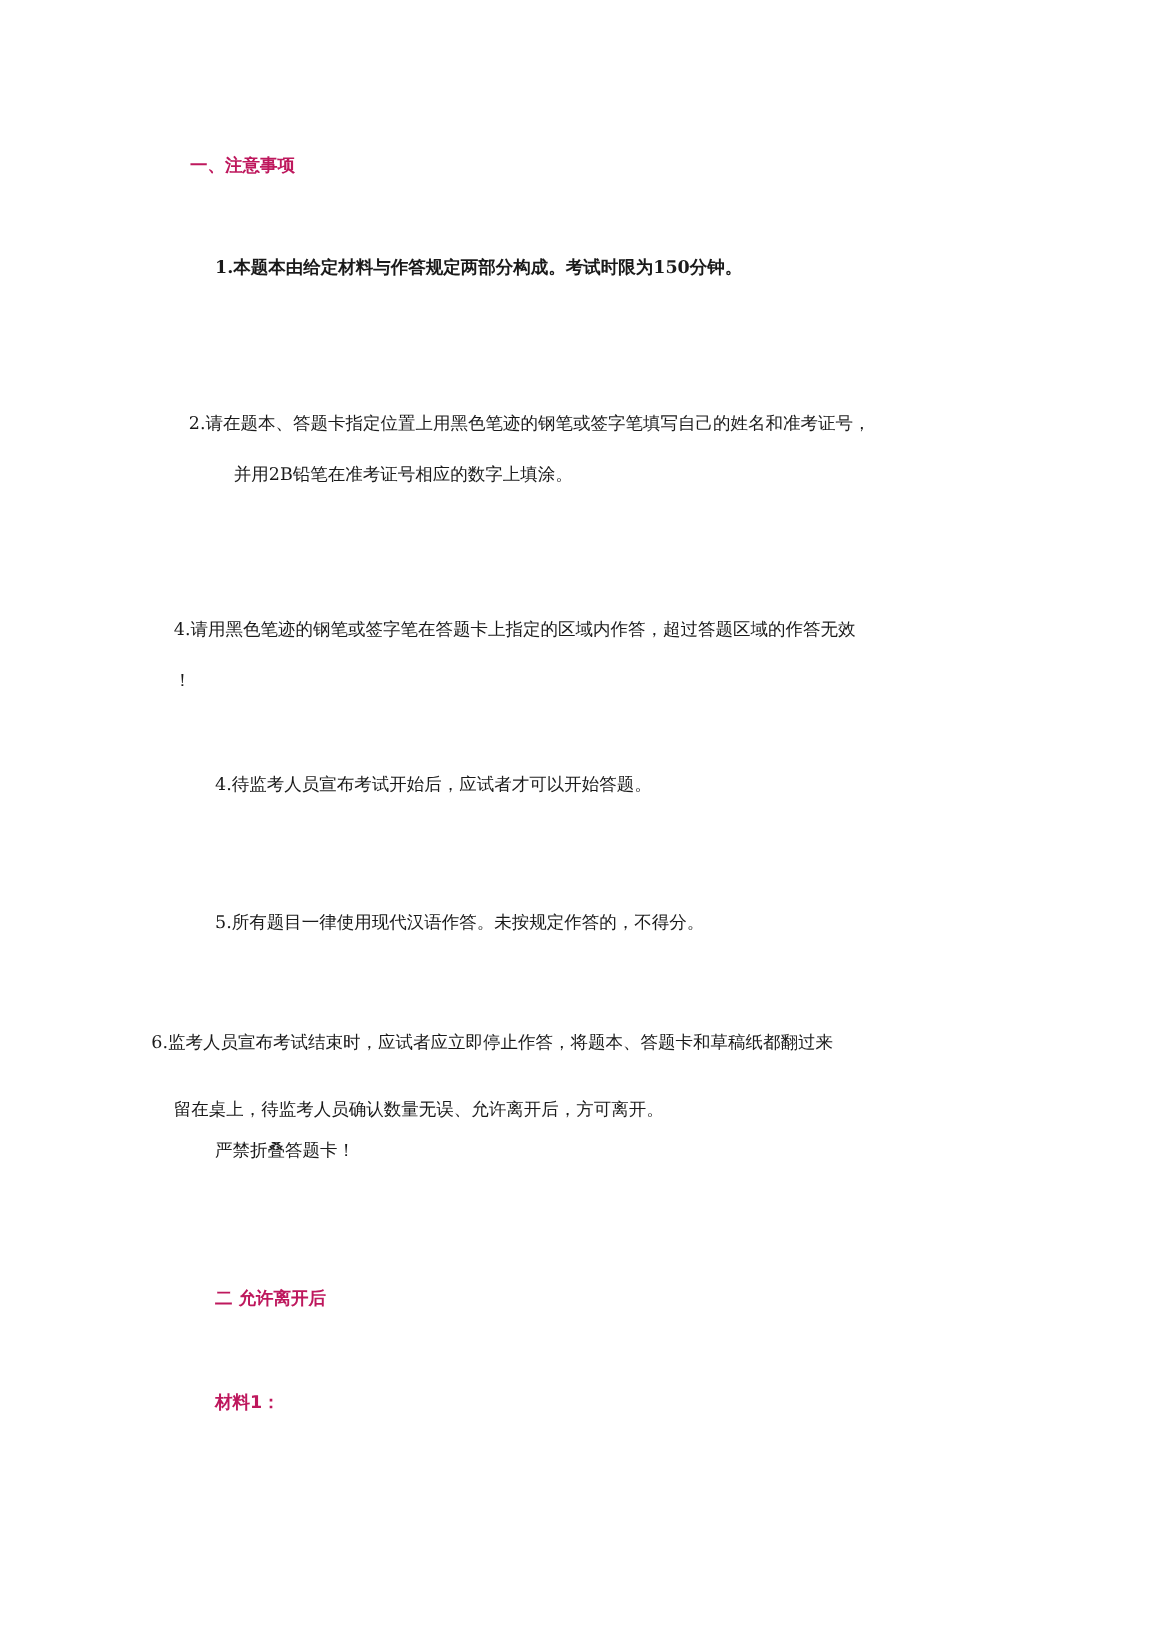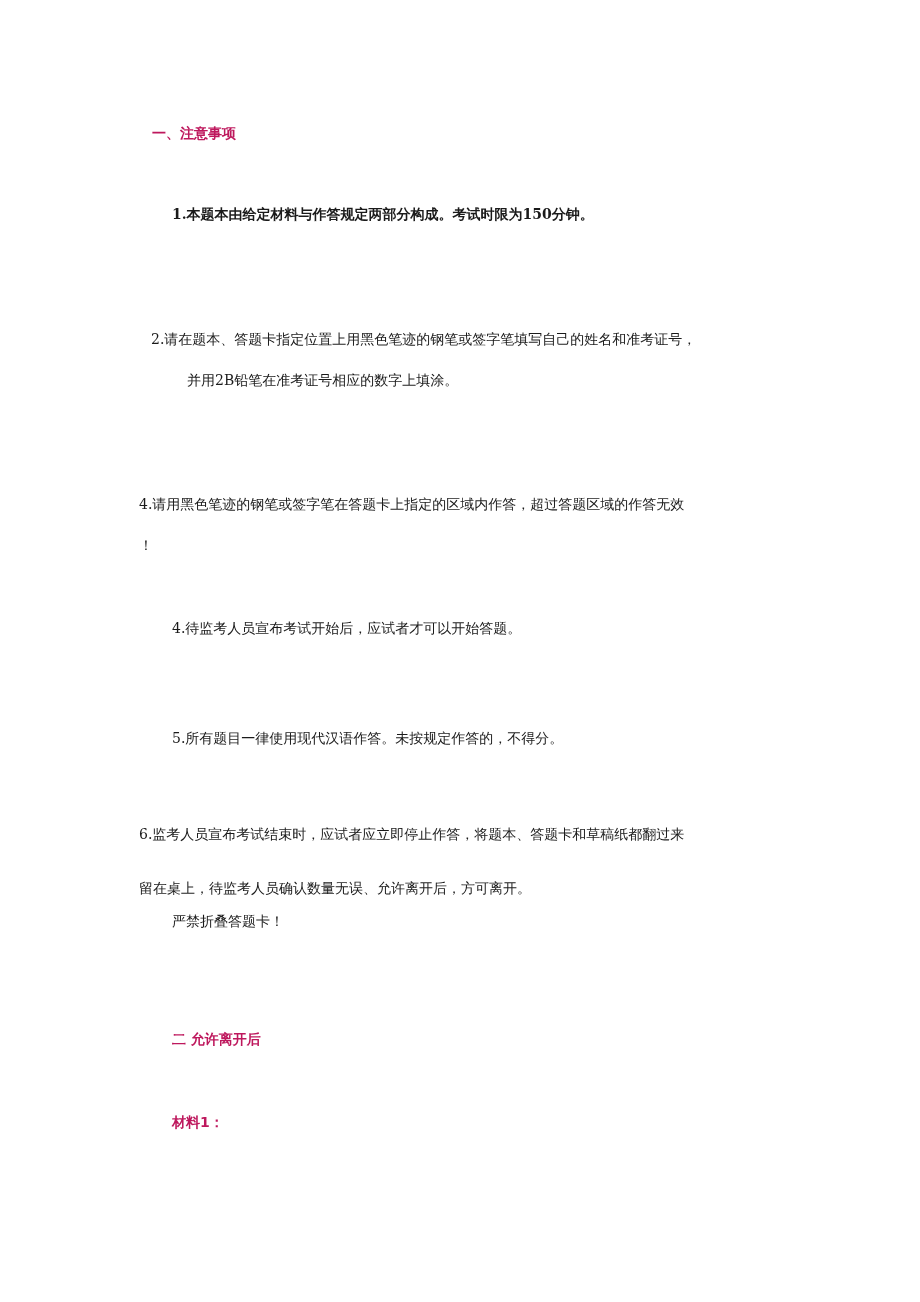--- a/index.html
+++ b/index.html
@@ -19,21 +19,21 @@
   <div class="line" style="left:139px; top:329px;margin-left:12px;">2.请在题本、答题卡指定位置上用黑色笔迹的钢笔或签字笔填写自己的姓名和准考证号，</div>
   <div class="line" style="left:139px; top:370px;margin-left:48px;">并用2B铅笔在准考证号相应的数字上填涂。</div>
 
   <div class="line" style="left:139px; top:494px;">4.请用黑色笔迹的钢笔或签字笔在答题卡上指定的区域内作答，超过答题区域的作答无效</div>
   <div class="line" style="left:139px; top:535px;">！</div>
 
   <div class="line" style="left:172px; top:618px;">4.待监考人员宣布考试开始后，应试者才可以开始答题。</div>
 
   <div class="line" style="left:172px; top:728px;">5.所有题目一律使用现代汉语作答。未按规定作答的，不得分。</div>
 
-  <div class="line" style="left:139px; top:824px;">6.监考人员宣布考试结束时，应试者应立即停止作答，将题本、答题卡和草稿纸都翻过来</div>
+  <div class="line" style="left:121px; top:824px;">6.监考人员宣布考试结束时，应试者应立即停止作答，将题本、答题卡和草稿纸都翻过来</div>
   <div class="line" style="left:139px; top:865px;margin-top:13px;">留在桌上，待监考人员确认数量无误、允许离开后，方可离开。</div>
 
   <div class="line" style="left:172px; top:911px;">严禁折叠答题卡！</div>
 
   <div class="line bold" style="left:172px; top:1029px;">二 允许离开后</div>
 
   <div class="line bold" style="left:172px; top:1112px;">材料1：</div>
 </div>
 
 </body></html>

